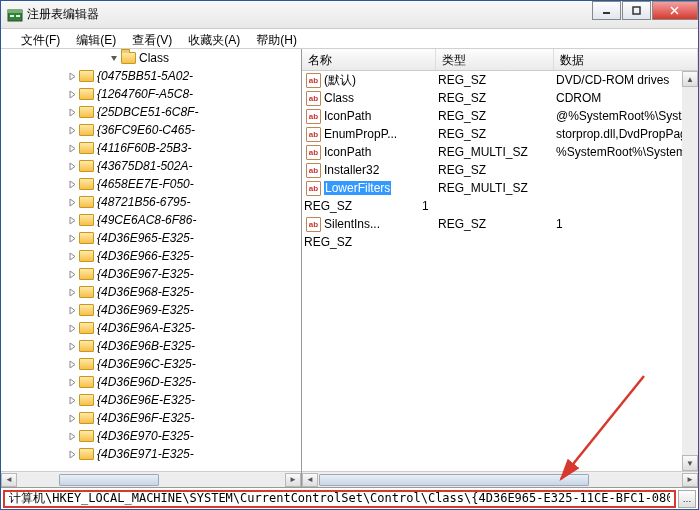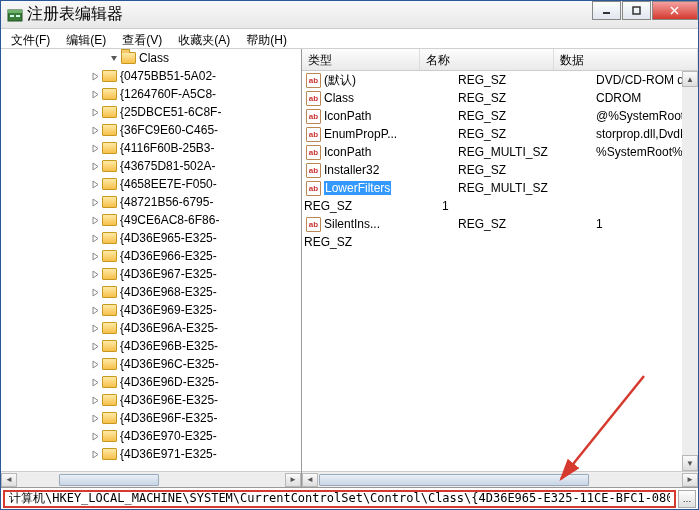--- a/index.html
+++ b/index.html
@@ -2,51 +2,51 @@
 <html><head>
   <meta charset="utf-8">
   <style>
     * { margin: 0; padding: 0; box-sizing: border-box; font-family: "SimSun", "Microsoft YaHei", sans-serif; font-size: 12px; }
     body { width: 699px; height: 510px; overflow: hidden; background: #fff; position: relative; }
     
     .window { width: 699px; height: 510px; border: 1px solid #2b5797; position: relative; }
     
     .titlebar { height: 28px; background: linear-gradient(#f8f8f8, #e8e8e8); border-bottom: 1px solid #ccc; display: flex; align-items: center; padding-left: 6px; position: relative; }
     .titlebar-icon { width: 16px; height: 16px; margin-right: 4px; }
-    .titlebar-title { font-size: 16px; color: #000; }
+    .titlebar-title { font-size: 12px; color: #000; }
     .titlebar-controls { position: absolute; right: 0; top: 0; display: flex; }
     .tb-btn { width: 29px; height: 19px; border: 1px solid #888; margin-left: 1px; display: flex; align-items: center; justify-content: center; font-size: 10px; }
     .tb-min { background: linear-gradient(#fdfdfd,#e0e6ef); }
     .tb-max { background: linear-gradient(#fdfdfd,#e0e6ef); }
     .tb-close { background: linear-gradient(#f5a0a0,#d43a2e); width: 46px; color: #fff; font-weight: bold; }
     
-    .menubar { height: 20px; padding: 2px 6px; display: flex; gap: 8px; border-bottom: 1px solid #d0d0d0; }
+    .menubar { height: 20px; padding: 2px 16px; display: flex; gap: 8px; border-bottom: 1px solid #d0d0d0; }
     .menu-item { padding: 1px 4px; cursor: default; }
     
     .content { display: flex; height: calc(100% - 28px - 20px - 22px); }
     
     .tree-panel { width: 301px; border-right: 1px solid #999; overflow: hidden; position: relative; display: flex; flex-direction: column; }
     .tree-body { flex: 1; overflow: hidden; background: #fff; }
     .tree-node { display: flex; align-items: center; height: 18px; white-space: nowrap; padding-left: 4px; }
     .expander { width: 10px; height: 10px; margin-right: 2px; display: inline-flex; align-items: center; justify-content: center; color: #777; }
     .folder-icon { width: 15px; height: 12px; margin-right: 3px; background: linear-gradient(#ffe9a8,#f6c049); border: 1px solid #c79a1f; border-radius: 1px; position: relative; }
     .folder-icon.open::before { content: ""; position: absolute; left: -1px; top: -4px; width: 7px; height: 3px; background: #f6c96a; border: 1px solid #c79a1f; border-bottom: none; border-radius: 1px 1px 0 0; }
     .tree-label { color: #000; }
     .tree-indent-0 { padding-left: 108px; }
-    .tree-indent-1 { padding-left: 89px; }
+    .tree-indent-1 { padding-left: 66px; font-style: italic; }
     
     .list-panel { flex: 1; overflow: hidden; position: relative; display: flex; flex-direction: column; }
     .list-header { display: flex; height: 22px; background: linear-gradient(#fdfdfd,#eaeaea); border-bottom: 1px solid #ccc; }
     .list-header-cell { padding: 3px 6px; border-right: 1px solid #ddd; }
     .col-name { width: 134px; }
     .col-type { width: 118px; }
     .col-data { flex: 1; }
     
     .list-body { flex: 1; overflow: hidden; background: #fff; }
-    .list-row { display: flex; height: 18px; align-items: center; gap: 20px; }
+    .list-row { display: flex; height: 18px; align-items: center; }
     .list-cell { padding: 0 2px; white-space: nowrap; overflow: hidden; }
     .value-icon { width: 15px; height: 15px; margin: 0 3px 0 2px; border: 1px solid #b85; background: #fff; display: inline-flex; align-items: center; justify-content: center; font-size: 8px; color: #c33; font-weight: bold; border-radius: 1px; }
     .value-name { display: inline-block; vertical-align: middle; }
     .value-name.sel { background: #3399ff; color: #fff; padding: 0 1px; }
     
     .hscroll { height: 16px; background: #f0f0f0; border-top: 1px solid #ccc; display: flex; align-items: center; }
     .hscroll-arrow { width: 16px; height: 14px; background: linear-gradient(#fafafa,#dedede); border: 1px solid #b8b8b8; display: flex; align-items: center; justify-content: center; font-size: 8px; color: #555; }
     .hscroll-track { flex: 1; height: 14px; background: #ededed; position: relative; }
     .hscroll-thumb { position: absolute; height: 12px; top: 1px; background: linear-gradient(#e8eef6,#c9d5e6); border: 1px solid #9ab; border-radius: 1px; }
     
@@ -317,22 +317,22 @@
         <div class="hscroll-arrow">◄</div>
         <div class="hscroll-track">
           <div class="hscroll-thumb" style="left:42px;width:100px;"></div>
         </div>
         <div class="hscroll-arrow">►</div>
       </div>
     </div>
 
     <div class="list-panel">
       <div class="list-header">
+        <div class="list-header-cell col-name">名称</div>
         <div class="list-header-cell col-type">类型</div>
-        <div class="list-header-cell col-name">名称</div>
         <div class="list-header-cell col-data">数据</div>
       </div>
       <div class="list-body" id="list-body">
           <div class="list-row">
             <div class="list-cell col-name"><span class="value-icon">ab</span><span class="value-name">(默认)</span></div>
             <div class="list-cell col-type">REG_SZ</div>
             <div class="list-cell col-data">DVD/CD-ROM drives</div>
           </div>
           <div class="list-row">
             <div class="list-cell col-name"><span class="value-icon">ab</span><span class="value-name">Class</span></div>

